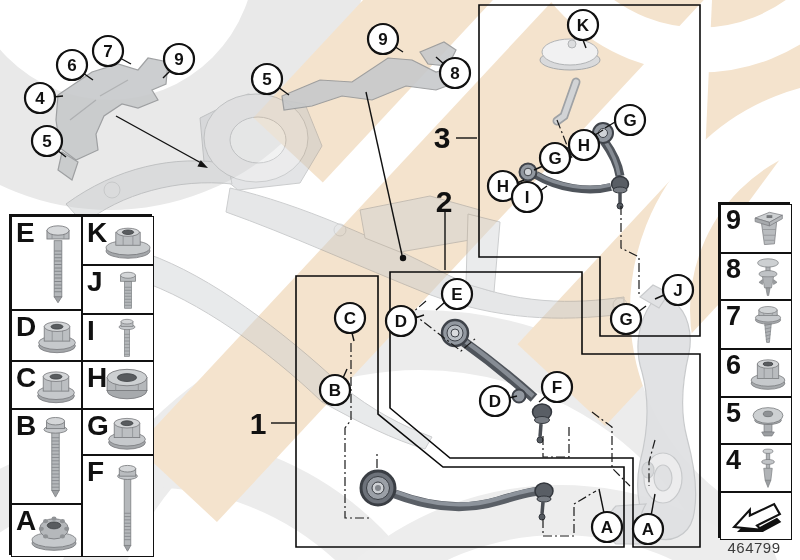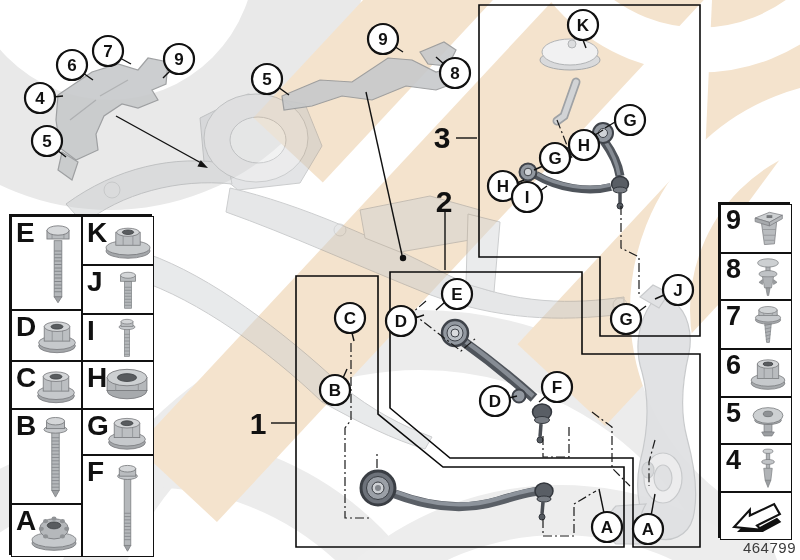--- a/index.html
+++ b/index.html
@@ -11,21 +11,21 @@
   .group-label-text{font:bold 30px "Liberation Sans",sans-serif;text-anchor:middle;fill:#111;}
   .panel-border{fill:none;stroke:#0a0a0a;stroke-width:1.6;}
   .leader{stroke:#111;stroke-width:1.4;fill:none;}
   .dashdot{stroke:#1a1a1a;stroke-width:1.2;fill:none;stroke-dasharray:9 3 2 3;}
   
   .kit-table{position:absolute;background:#fff;border:2px solid #111;box-sizing:border-box;}
   .kit-cell{position:absolute;border:1px solid #111;box-sizing:border-box;background:#fff;}
   .kit-letter{position:absolute;left:4px;top:0px;font-weight:bold;font-size:28px;color:#111;line-height:1.15;}
   .kit-number{position:absolute;left:5px;top:0px;font-weight:bold;font-size:27px;color:#111;line-height:1.15;}
   .cell-icon{position:absolute;}
-  #part-number{position:absolute;left:712px;top:539px;width:84px;text-align:right;
+  #part-number{position:absolute;left:712px;top:539px;width:84px;text-align:center;
                font-size:15px;color:#3c3c3c;letter-spacing:.5px;}
 </style>
 </head>
 <body>
 
 <div id="stage">
 
 <svg id="artwork" width="800" height="560" viewBox="0 0 800 560">
   <defs>
     <symbol id="sym-hexbolt" viewBox="0 0 40 100">

